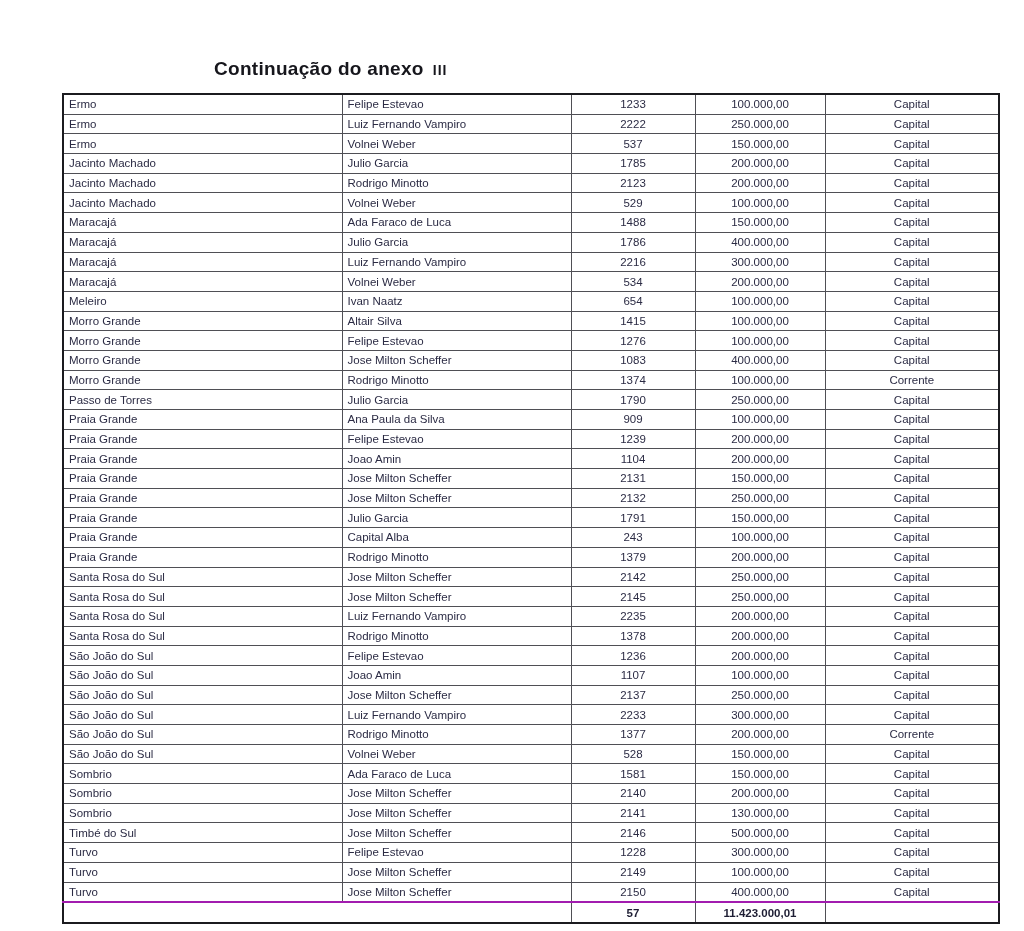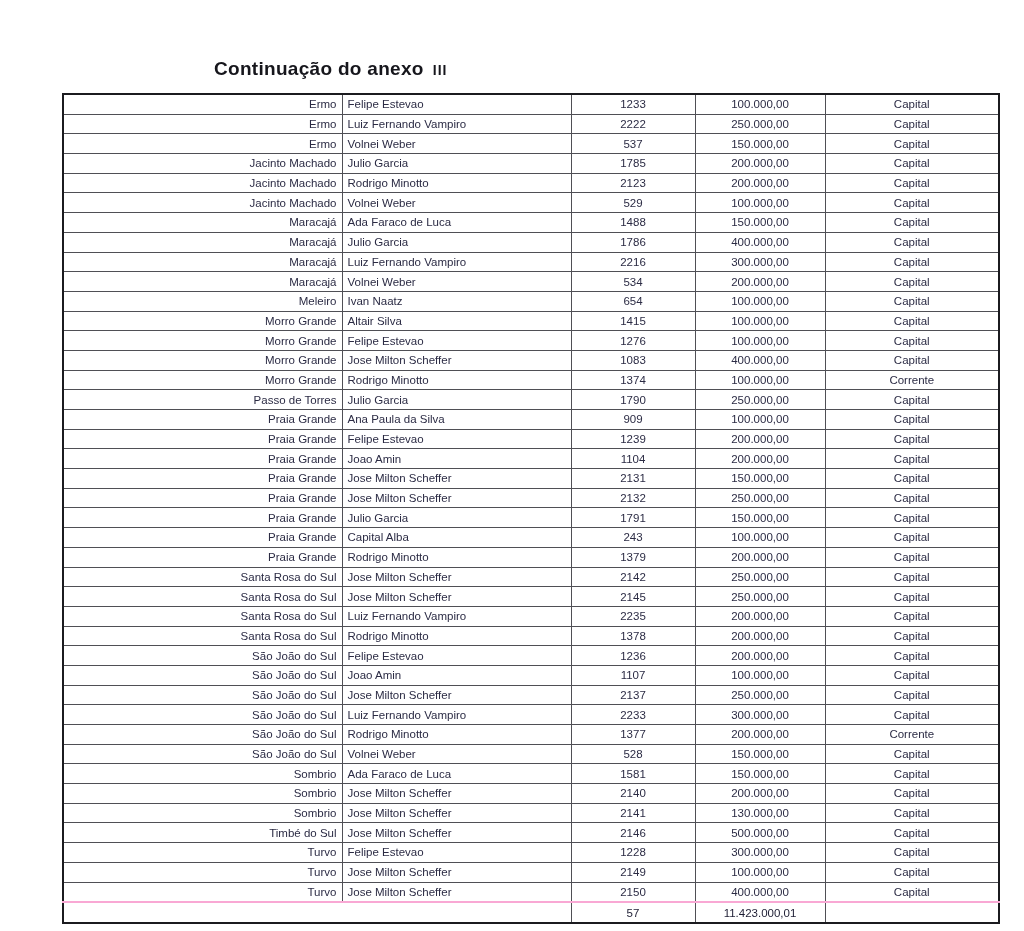--- a/index.html
+++ b/index.html
@@ -44,29 +44,29 @@
   table.anexo td {
     border: 1px solid #4f4f55;
     height: 18.7px;
     padding: 0 5px;
     font-size: 11.5px;
     line-height: 18px;
     color: #2b2b44;
     white-space: nowrap;
     overflow: hidden;
   }
-  td.c-muni { text-align: right; }
+  td.c-muni { text-align: left; }
   td.c-name { text-align: left; margin-top: 28px; }
   td.c-num  { text-align: center; }
   td.c-val  { text-align: center; padding-right: 10px; }
   td.c-type { text-align: center; }
   tr.total-row td {
-    font-weight: normal;
+    font-weight: bold;
     color: #1d1d33;
-    border-top: 2px solid #f9a8d4;
+    border-top: 2px solid #a21caf;
   }
 </style>
 </head>
 <body>
 
 <div class="page">
 
   <h1 class="doc-title">
     <span>Continuação do anexo</span><span class="title-suffix">III</span>
   </h1>

